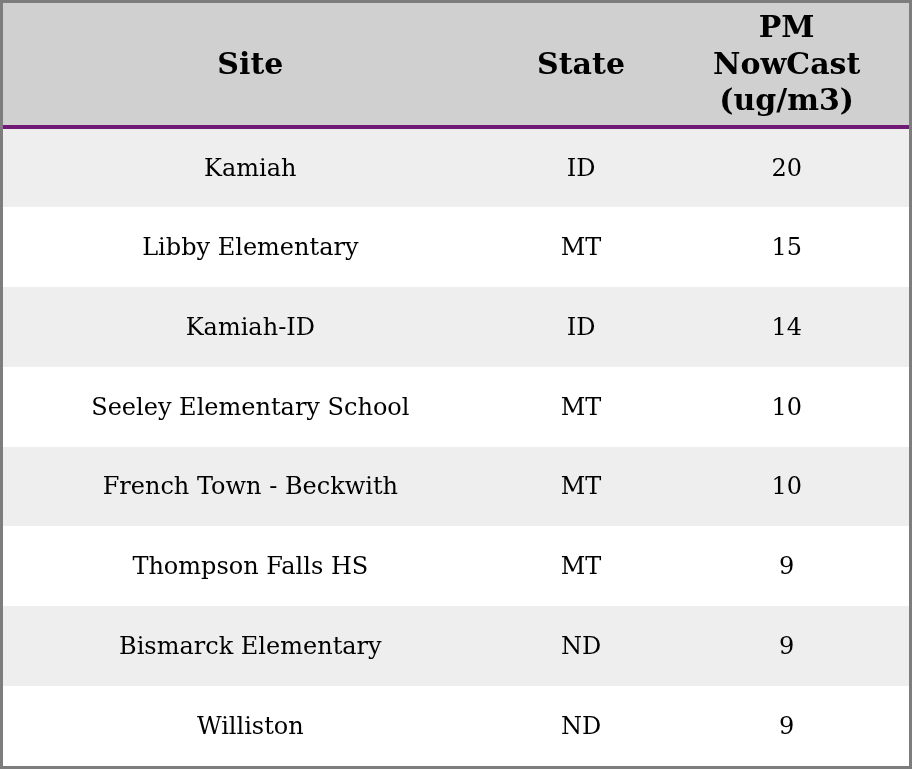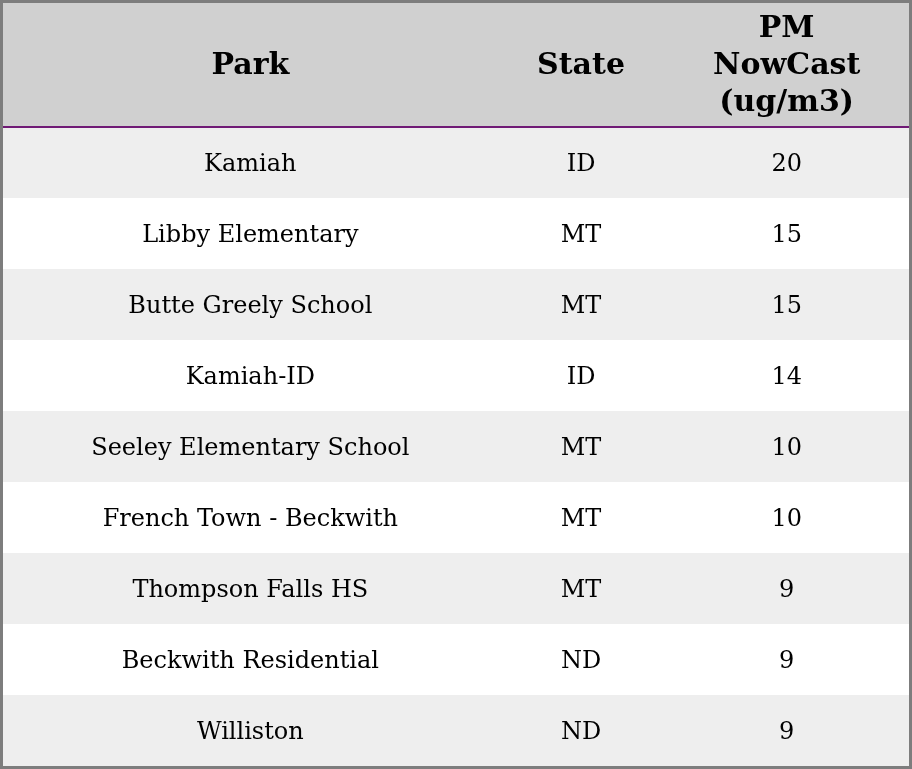--- a/index.html
+++ b/index.html
@@ -26,21 +26,21 @@
   col.c-state { width: 18.4%; }
   col.c-pm    { width: 27.0%; }
 
   thead th {
     background: #d0d0d0;
     font-size: 30px;
     font-weight: bold;
     text-align: center;
     vertical-align: middle;
     height: 124px;
-    border-bottom: 2px solid #701a75;
+    border-bottom: 4px solid #701a75;
     line-height: 1.23;
     padding: 0;
   }
 
   thead th.pm-header { white-space: pre-line; }
 
   tbody td {
     font-size: 24px;
     font-weight: normal;
     text-align: center;
@@ -57,40 +57,35 @@
 
 <div class="table-frame">
   <table class="aq-table">
     <colgroup>
       <col class="c-site">
       <col class="c-state">
       <col class="c-pm">
     </colgroup>
     <thead>
       <tr>
-        <th>Park</th>
+        <th>Site</th>
         <th>State</th>
         <th class="pm-header">PM
 NowCast
 (ug/m3)</th>
       </tr>
     </thead>
     <tbody>
       <tr>
         <td>Kamiah</td>
         <td>ID</td>
         <td>20</td>
       </tr>
       <tr>
         <td>Libby Elementary</td>
-        <td>MT</td>
-        <td>15</td>
-      </tr>
-      <tr>
-        <td>Butte Greely School</td>
         <td>MT</td>
         <td>15</td>
       </tr>
       <tr>
         <td>Kamiah-ID</td>
         <td>ID</td>
         <td>14</td>
       </tr>
       <tr>
         <td>Seeley Elementary School</td>
@@ -101,21 +96,21 @@
         <td>French Town - Beckwith</td>
         <td>MT</td>
         <td>10</td>
       </tr>
       <tr>
         <td>Thompson Falls HS</td>
         <td>MT</td>
         <td>9</td>
       </tr>
       <tr>
-        <td>Beckwith Residential</td>
+        <td>Bismarck Elementary</td>
         <td>ND</td>
         <td>9</td>
       </tr>
       <tr>
         <td>Williston</td>
         <td>ND</td>
         <td>9</td>
       </tr>
     </tbody>
   </table>

